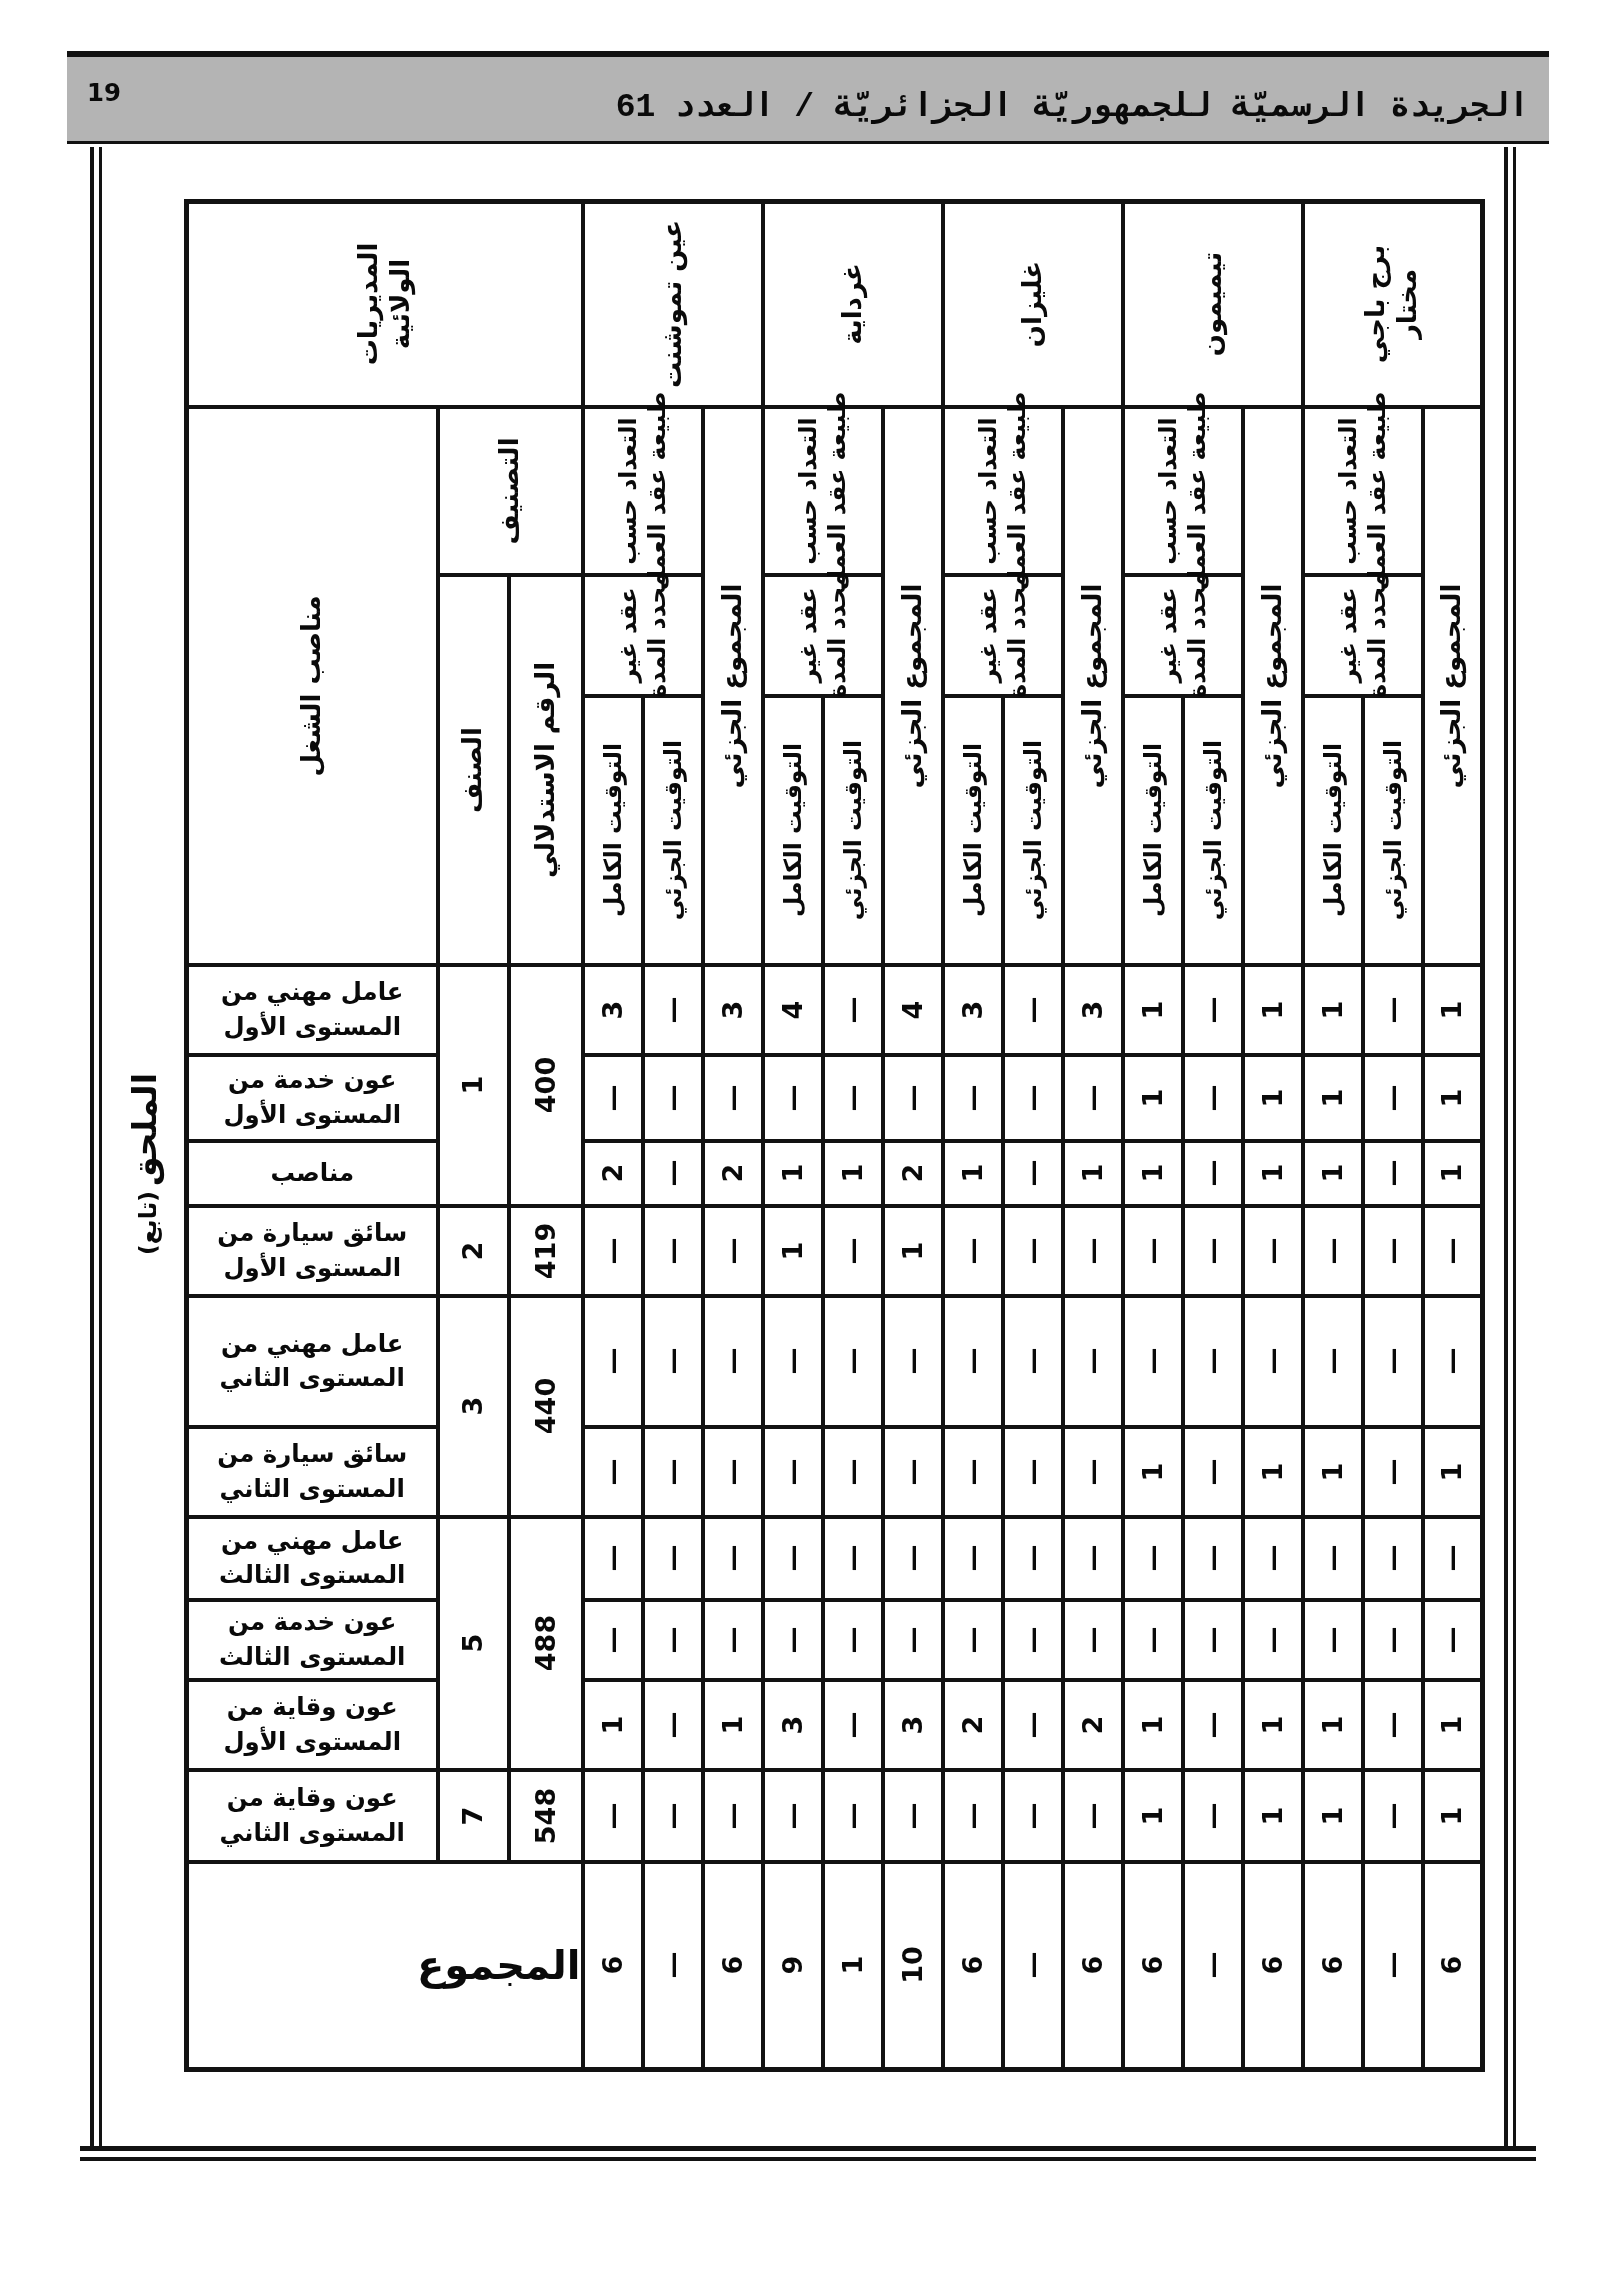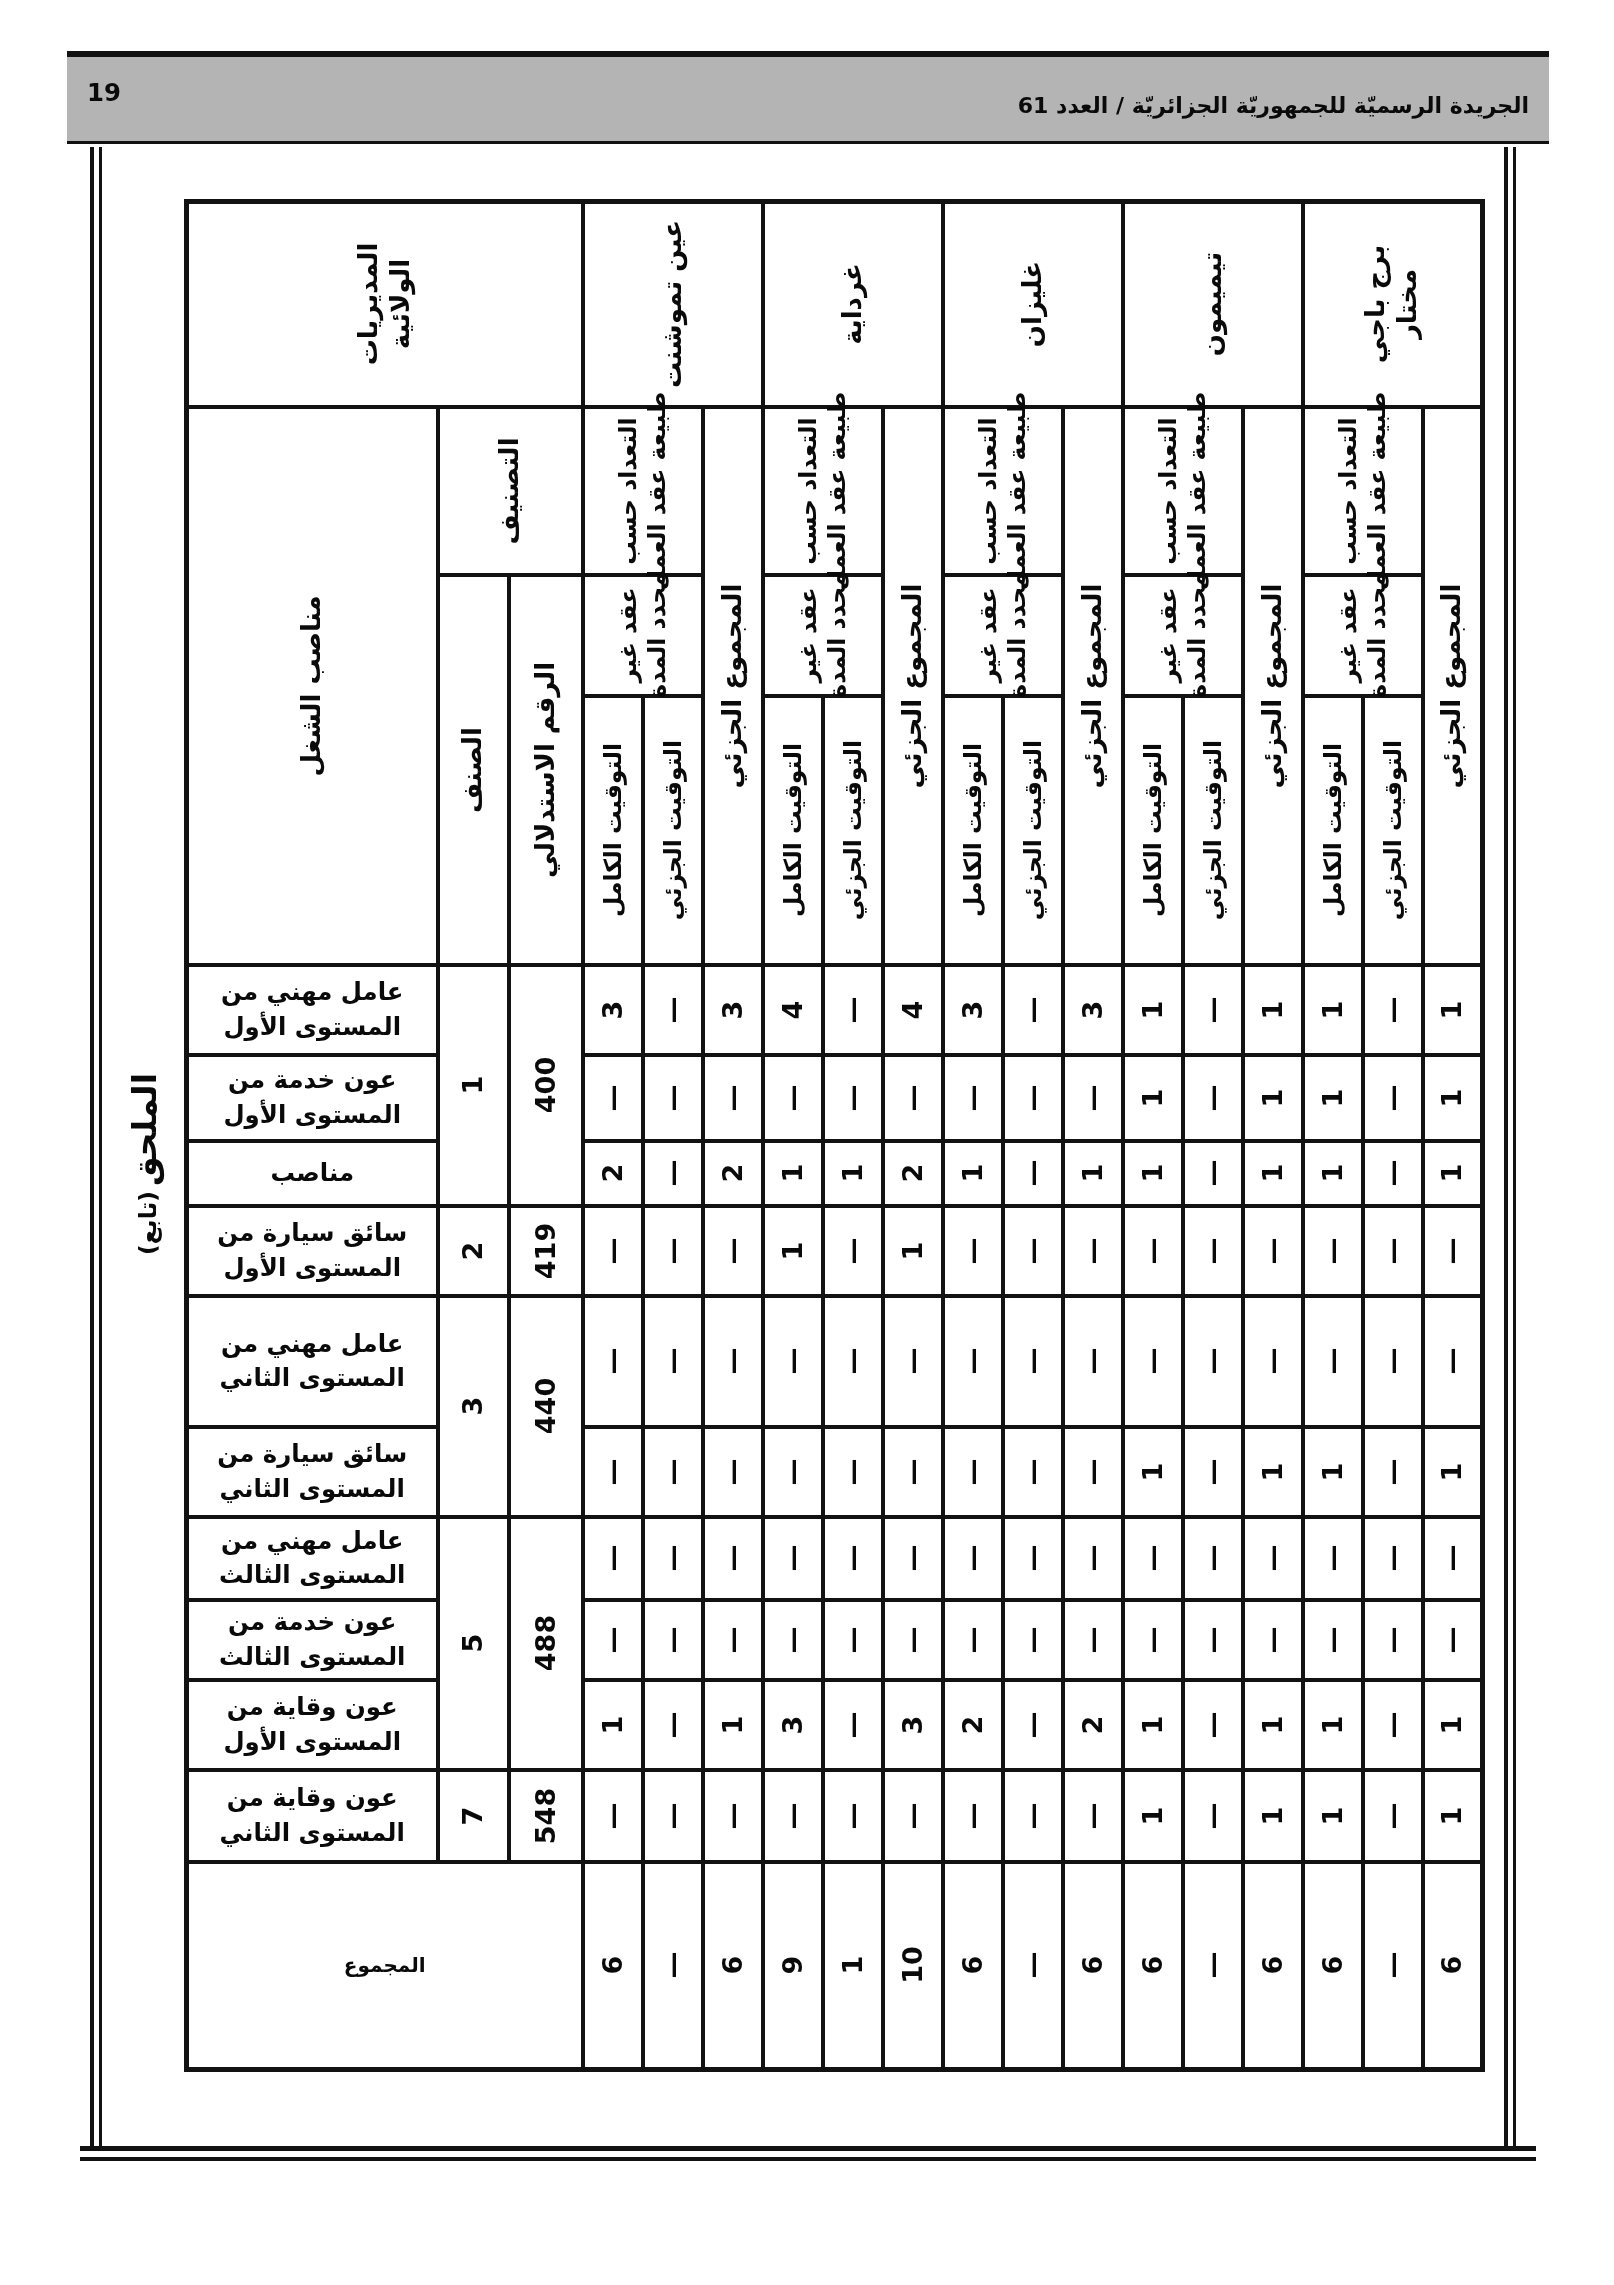--- a/index.html
+++ b/index.html
@@ -9,21 +9,21 @@
   }
   
   .top-rule{position:absolute;left:67px;top:51px;width:1482px;height:6.3px;background:#121212;}
   .band{
     position:absolute;left:67px;top:57px;width:1482px;height:87px;
     background:#b4b4b4;border-bottom:3.6px solid #121212;
     direction:rtl;display:flex;align-items:center;justify-content:space-between;
     padding:0 20px;box-sizing:border-box;font-weight:bold;
   }
   .band .dates{font-size:25px;line-height:1.45;text-align:right;white-space:pre-line;}
-  .band .jtitle{font-size:22px;padding-top:12.7px;}
+  .band .jtitle{font-size:33px;padding-top:12.7px;font-family:Liberation Mono, monospace;}
   .band .pnum{font-size:24.4px;padding-bottom:12.7px;}
   .vrule{position:absolute;top:147px;height:2001px;width:11.8px;
     border-left:4.5px solid #121212;border-right:3.6px solid #121212;box-sizing:border-box;}
   .vrule.left{left:90px;}
   .vrule.right{left:1504px;}
   .bottom-rule{position:absolute;left:80px;top:2146px;width:1456px;height:15.4px;
     border-top:5.4px solid #121212;border-bottom:4.5px solid #121212;box-sizing:border-box;}
   .annex{position:absolute;left:119px;top:1055px;width:52px;height:217px;}
   .annex .rot{font-weight:bold;}
   .annex-main{font-size:33px;}
@@ -48,21 +48,21 @@
   .hdr{font-weight:bold;font-size:26px;}
   .hdr.small{font-size:23.5px;}
   .num{font-weight:bold;font-size:27px;}
   td.cat,td.cath{border-right-width:1.8px;}
   td.idx,td.idxh{border-left-width:1.8px;}
   td.job{
     font-weight:bold;font-size:24.4px;text-align:center;vertical-align:middle;
     white-space:pre-line;direction:rtl;line-height:1.4;margin-top:24px;
   }
   td.total-label{
-    font-weight:bold;font-size:20px;text-align:center;vertical-align:middle;direction:rtl;
+    font-weight:bold;font-size:40px;vertical-align:middle;direction:rtl;
   }
   td.sub .num{font-size:27px;}
 </style>
 </head>
 <body>
 
 <div class="top-rule"></div>
 
 <div class="band">
   <div class="jtitle">الجريدة الرسميّة للجمهوريّة الجزائريّة / العدد 61</div>

